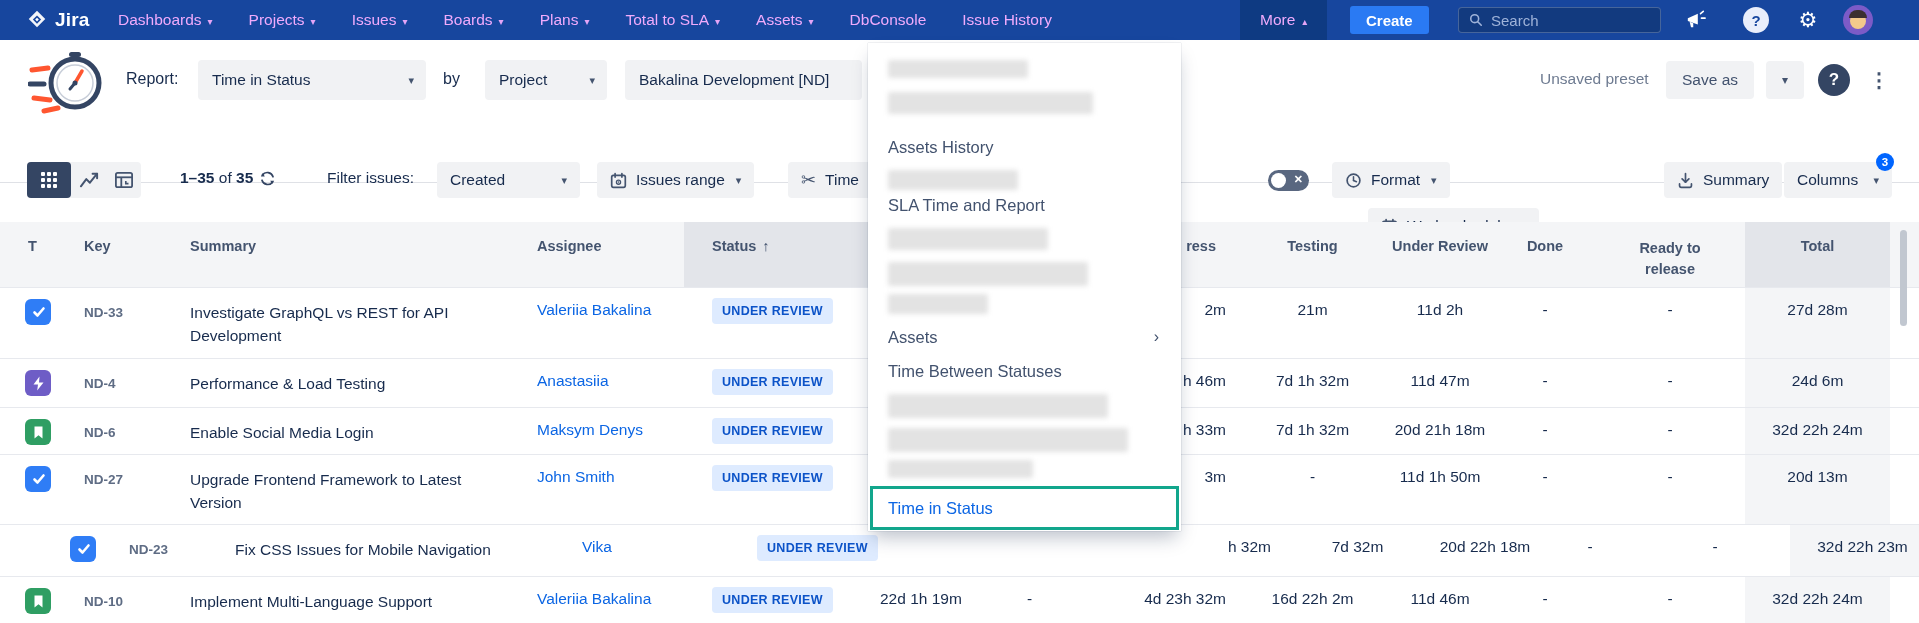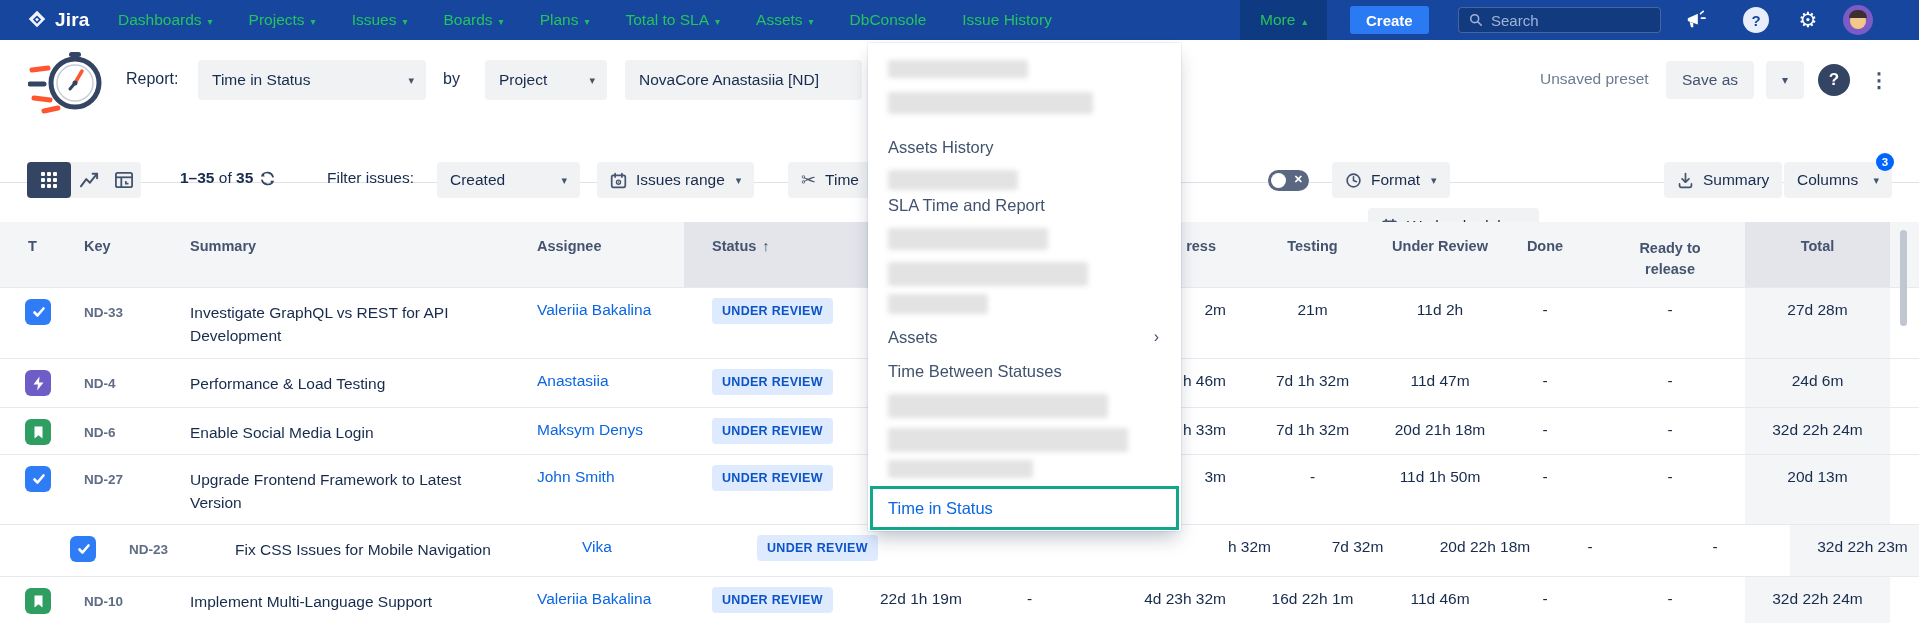--- a/index.html
+++ b/index.html
@@ -4,21 +4,21 @@
 <style>
   html,body{margin:0;padding:0;background:#fff;}
   *{box-sizing:border-box;font-family:"Liberation Sans",sans-serif;}
   #app{position:relative;width:1919px;height:623px;background:#fff;overflow:hidden;}
 
   
   #nav{position:absolute;left:0;top:0;width:1919px;height:40px;background:#17469e;color:#fff;}
   #brand{position:absolute;left:26px;top:0;height:40px;display:flex;align-items:center;gap:7px;}
   #brand .brand-text{font-size:19px;font-weight:700;letter-spacing:.2px;}
   #nav-left{position:absolute;left:118px;top:0;height:40px;display:flex;align-items:center;gap:36px;}
-  .nav-item{display:flex;align-items:center;gap:6px;font-size:15.5px;color:#22c55e;cursor:pointer;white-space:nowrap;}
+  .nav-item{display:flex;align-items:center;gap:6px;font-size:15.5px;color:#f0abfc;cursor:pointer;white-space:nowrap;}
   .nav-chev{font-size:10px;opacity:.95;transform:translateY(1px);}
   #nav-more{position:absolute;left:1240px;top:0;height:40px;background:#0e3a82;display:flex;align-items:center;gap:7px;padding:0 20px;font-size:15.5px;}
   #nav-create{position:absolute;left:1350px;top:6px;height:28px;padding:0 16px;background:#2a7af3;border-radius:3px;display:flex;align-items:center;font-size:15px;font-weight:600;}
   #nav-search{position:absolute;left:1458px;top:7px;width:203px;height:26px;background:#123a7f;border:1px solid rgba(255,255,255,.22);border-radius:4px;display:flex;align-items:center;gap:8px;padding:0 10px;}
   #nav-search .ph{color:#9fb3d9;font-size:15px;}
   .nav-icon{position:absolute;top:0;height:40px;display:flex;align-items:center;justify-content:center;}
   #icon-announce{left:1678px;width:36px;}
   #icon-help-nav{left:1738px;width:36px;}
   #help-circ{width:26px;height:26px;border-radius:50%;background:#e9eefb;color:#17469e;font-weight:700;font-size:15px;display:flex;align-items:center;justify-content:center;}
   #icon-gear{left:1790px;width:36px;font-size:21px;color:#fff;}
@@ -213,21 +213,21 @@
     <div class="select" style="left:198px;width:228px">
       <span>Time in Status</span>
       <span class="chev">▾</span>
     </div>
     <span class="rlabel" style="left:443px">by</span>
     <div class="select" style="left:485px;width:122px">
       <span>Project</span>
       <span class="chev">▾</span>
     </div>
     <div class="select" style="left:625px;width:237px">
-      <span>NovaCore Anastasiia [ND]</span>
+      <span>Bakalina Development [ND]</span>
     </div>
     <span id="preset-status">Unsaved preset</span>
     <div id="save-as">
       <span>Save as</span>
     </div>
     <div id="save-as-chev">
       <span>▾</span>
     </div>
     <div id="report-help">
       <span>?</span>
@@ -485,21 +485,21 @@
               </svg>
             </span>
           </div>
           <div class="bc c-key">ND-10</div>
           <div class="bc c-sum">Implement Multi-Language Support</div>
           <div class="bc c-asg"><a href="#">Valeriia Bakalina</a></div>
           <div class="bc c-status"><span class="badge">UNDER REVIEW</span></div>
           <div class="bc c-h1">22d 1h 19m</div>
           <div class="bc c-h2">-</div>
           <div class="bc c-prog">4d 23h 32m</div>
-          <div class="bc c-center">16d 22h 1m</div>
+          <div class="bc c-center">16d 22h 2m</div>
           <div class="bc c-center">11d 46m</div>
           <div class="bc c-center">-</div>
           <div class="bc c-center">-</div>
           <div class="bc c-total">32d 22h 24m</div>
           <div class="bc"></div>
         </div>
       </div>
   </div>
   <div id="scrollbar"></div>
 

